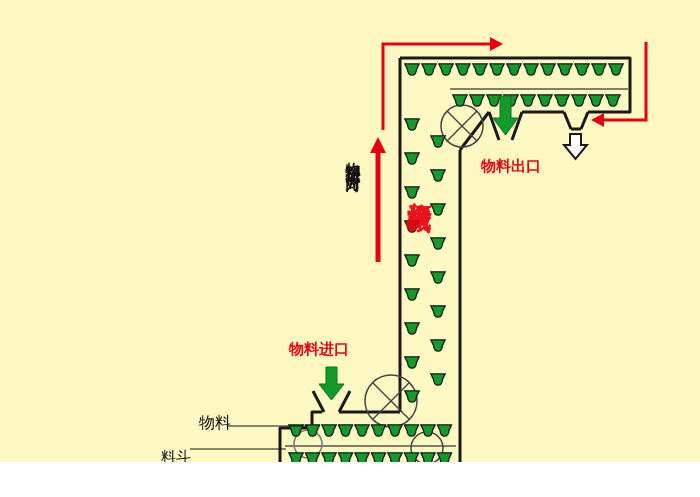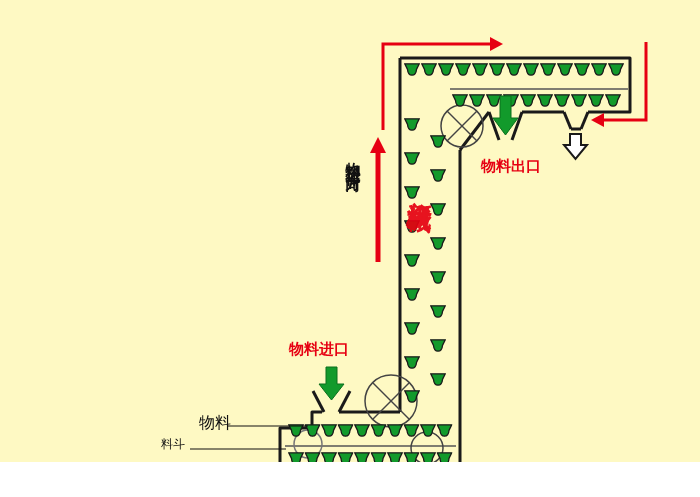--- a/index.html
+++ b/index.html
@@ -8,21 +8,21 @@
   .stage svg{position:absolute;left:0;top:0;}
   .label{position:absolute;white-space:nowrap;}
   .label-flow{left:343px;top:150px;writing-mode:vertical-rl;text-orientation:upright;
               font-size:15px;letter-spacing:3px;color:#111;font-weight:600;}
   .label-outlet{left:481px;top:157px;font-size:15px;font-weight:700;color:#e60012;}
   .label-inlet{left:289px;top:340px;font-size:15px;font-weight:700;color:#e60012;}
   .label-watermark{left:406px;top:182px;writing-mode:vertical-rl;text-orientation:upright;
               font-size:25px;color:#e60012;opacity:.92;letter-spacing:1px;
               transform:rotate(4deg);font-weight:700;}
   .label-material{left:199px;top:413px;font-size:16px;color:#111;}
-  .label-bucket{left:161px;top:436px;font-size:12px;color:#111;}
+  .label-bucket{left:161px;top:448px;font-size:15px;color:#111;}
 </style>
 </head>
 <body>
 
 <div class="stage">
 
   <svg width="700" height="497" viewBox="0 0 700 497">
     <defs>
       <symbol id="bucket" viewBox="0 0 16 13">
         <path d="M0.8 0.8 H15.2 L12.5 6.5 Q12 12.2 8 12.2 Q4 12.2 3.5 6.5 Z" fill="#129a2b" stroke="#1a1a1a" stroke-width="1.3"></path>

